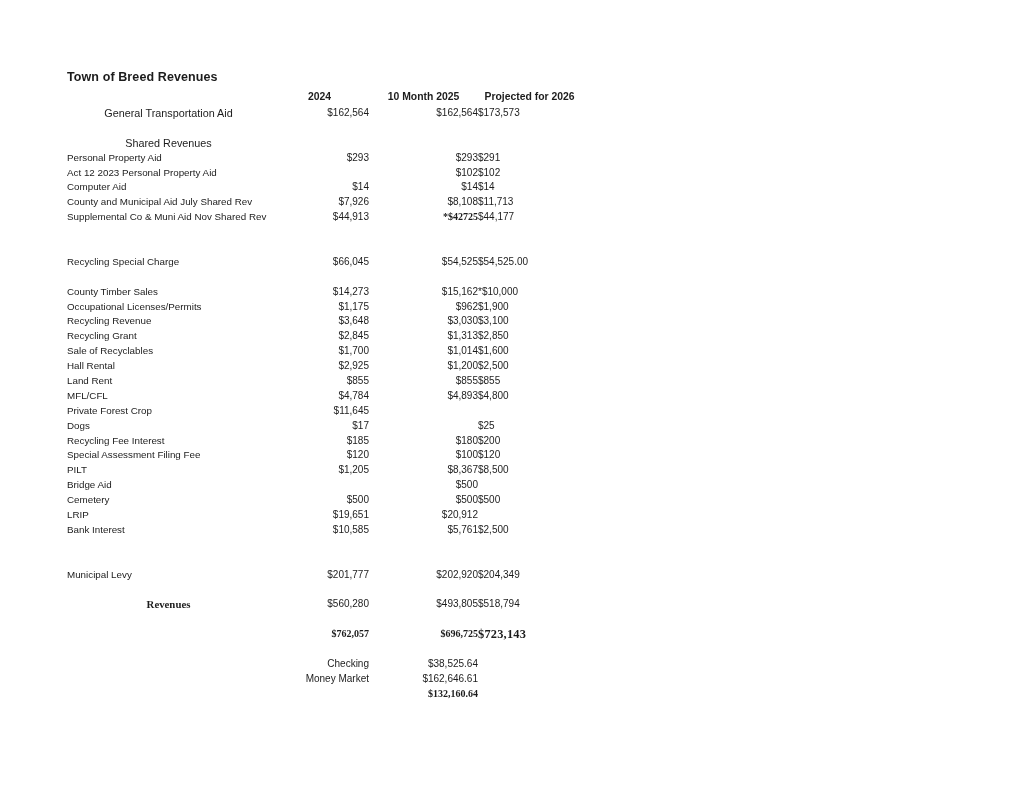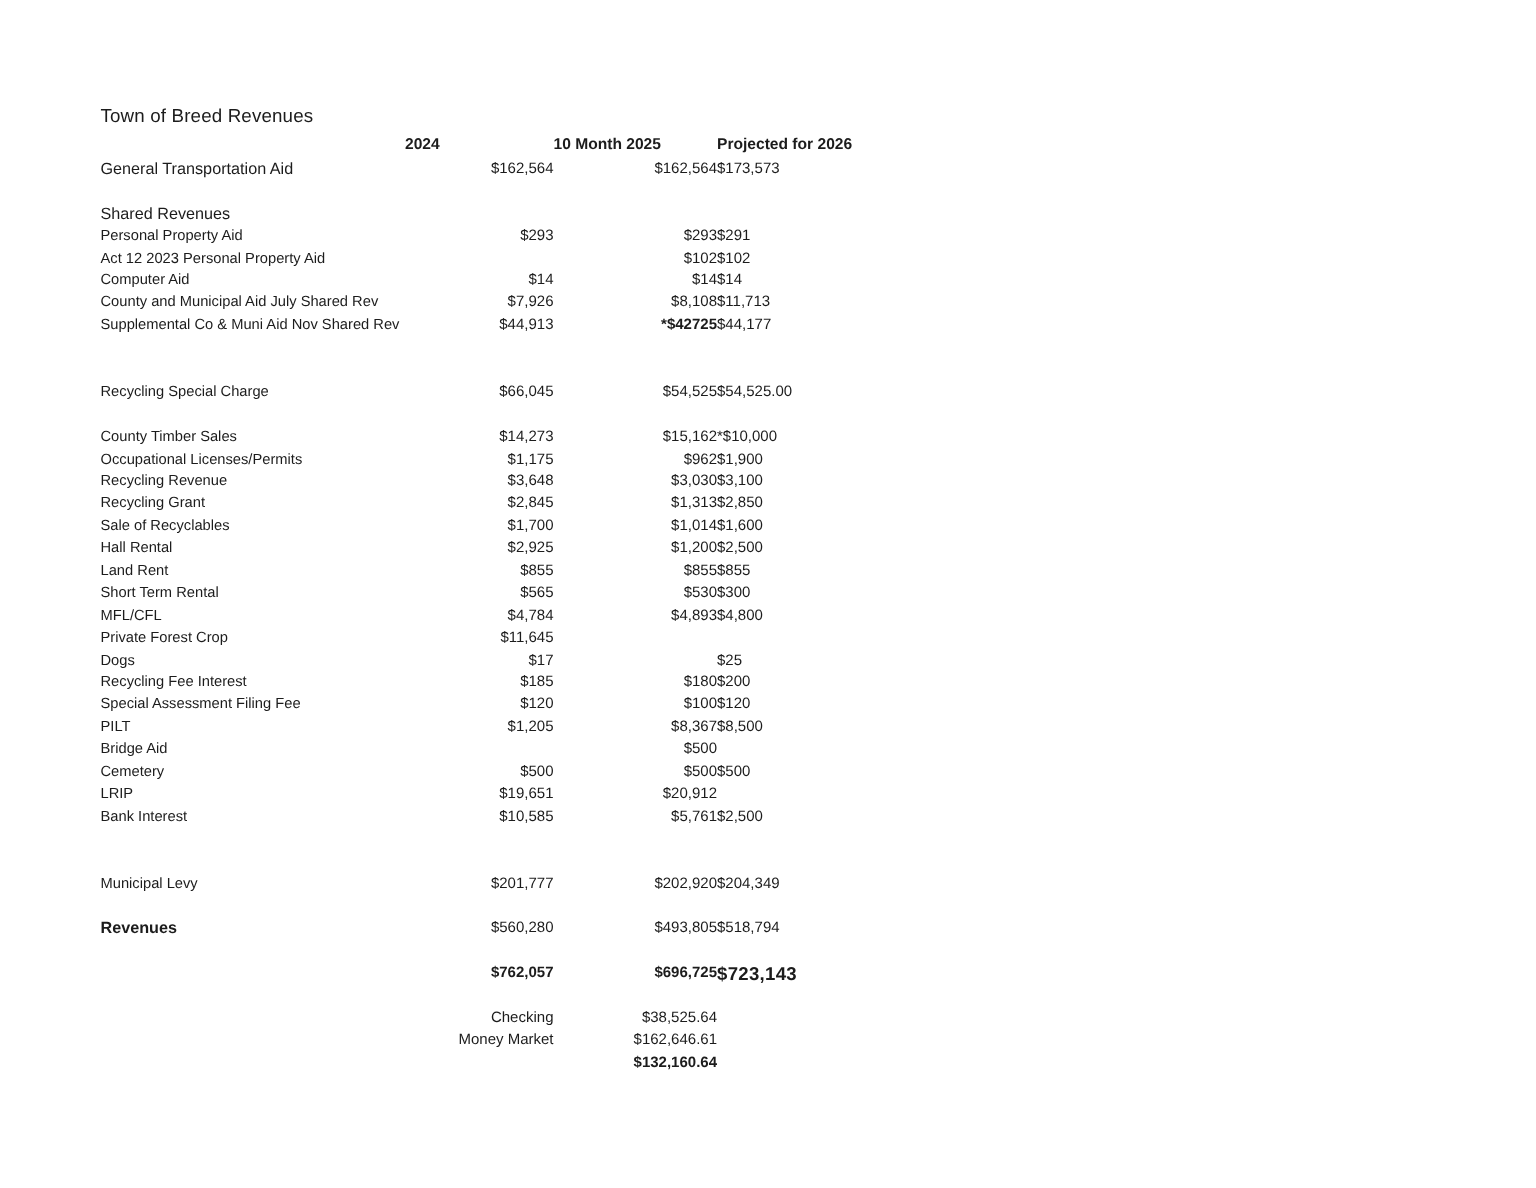--- a/index.html
+++ b/index.html
@@ -13,21 +13,21 @@
     overflow: hidden;
   }
   .sheet {
     position: absolute;
     left: 67px;
     top: 70px;
     width: 514px;
   }
   .title {
     font-size: 12.5px;
-    font-weight: normal;
+    font-weight: bold;
     letter-spacing: 0.1px;
     height: 17px;
     line-height: 14px;
     white-space: nowrap;
   }
   .row {
     display: flex;
     height: 14.9px;
     line-height: 14.9px;
     white-space: nowrap;
@@ -36,23 +36,23 @@
     height: 19px;
     line-height: 19px;
     font-weight: bold;
     font-size: 10.4px;
   }
   .c { flex: none; overflow: visible; }
   .cl { width: 203px; font-size: 9.8px; text-align: left; }
   .v1 { width: 99px;  text-align: right; font-size: 10px; }
   .v2 { width: 109px; text-align: right; font-size: 10px; }
   .v3 { width: 103px; text-align: left; font-size: 10px; }
-  .hrow .v1, .hrow .v2, .hrow .v3 { text-align: left; font-size: 10.4px; }
-  .lg { font-size: 10.8px; }
-  .b  { font-weight: bold; }
+  .hrow .v1, .hrow .v2, .hrow .v3 { text-align: center; font-size: 10.4px; }
+  .lg { font-size: 10.8px; text-align: center; }
+  .b  { font-weight: bold; font-family: Liberation Serif, serif; }
   .xl { font-size: 12.4px; letter-spacing: 0.2px; }
 </style>
 </head>
 <body>
 
 <div class="sheet">
   <div class="title">Town of Breed Revenues</div>
   <div class="row hrow">
     <span class="c cl"></span>
     <span class="c v1">2024</span>
@@ -148,26 +148,20 @@
         <span class="c v2">$1,200</span>
         <span class="c v3">$2,500</span>
       </div>
       <div class="row">
         <span class="c cl">Land Rent</span>
         <span class="c v1">$855</span>
         <span class="c v2">$855</span>
         <span class="c v3">$855</span>
       </div>
       <div class="row">
-        <span class="c cl">Short Term Rental</span>
-        <span class="c v1">$565</span>
-        <span class="c v2">$530</span>
-        <span class="c v3">$300</span>
-      </div>
-      <div class="row">
         <span class="c cl">MFL/CFL</span>
         <span class="c v1">$4,784</span>
         <span class="c v2">$4,893</span>
         <span class="c v3">$4,800</span>
       </div>
       <div class="row">
         <span class="c cl">Private Forest Crop</span>
         <span class="c v1">$11,645</span>
         <span class="c v2"></span>
         <span class="c v3"></span>

